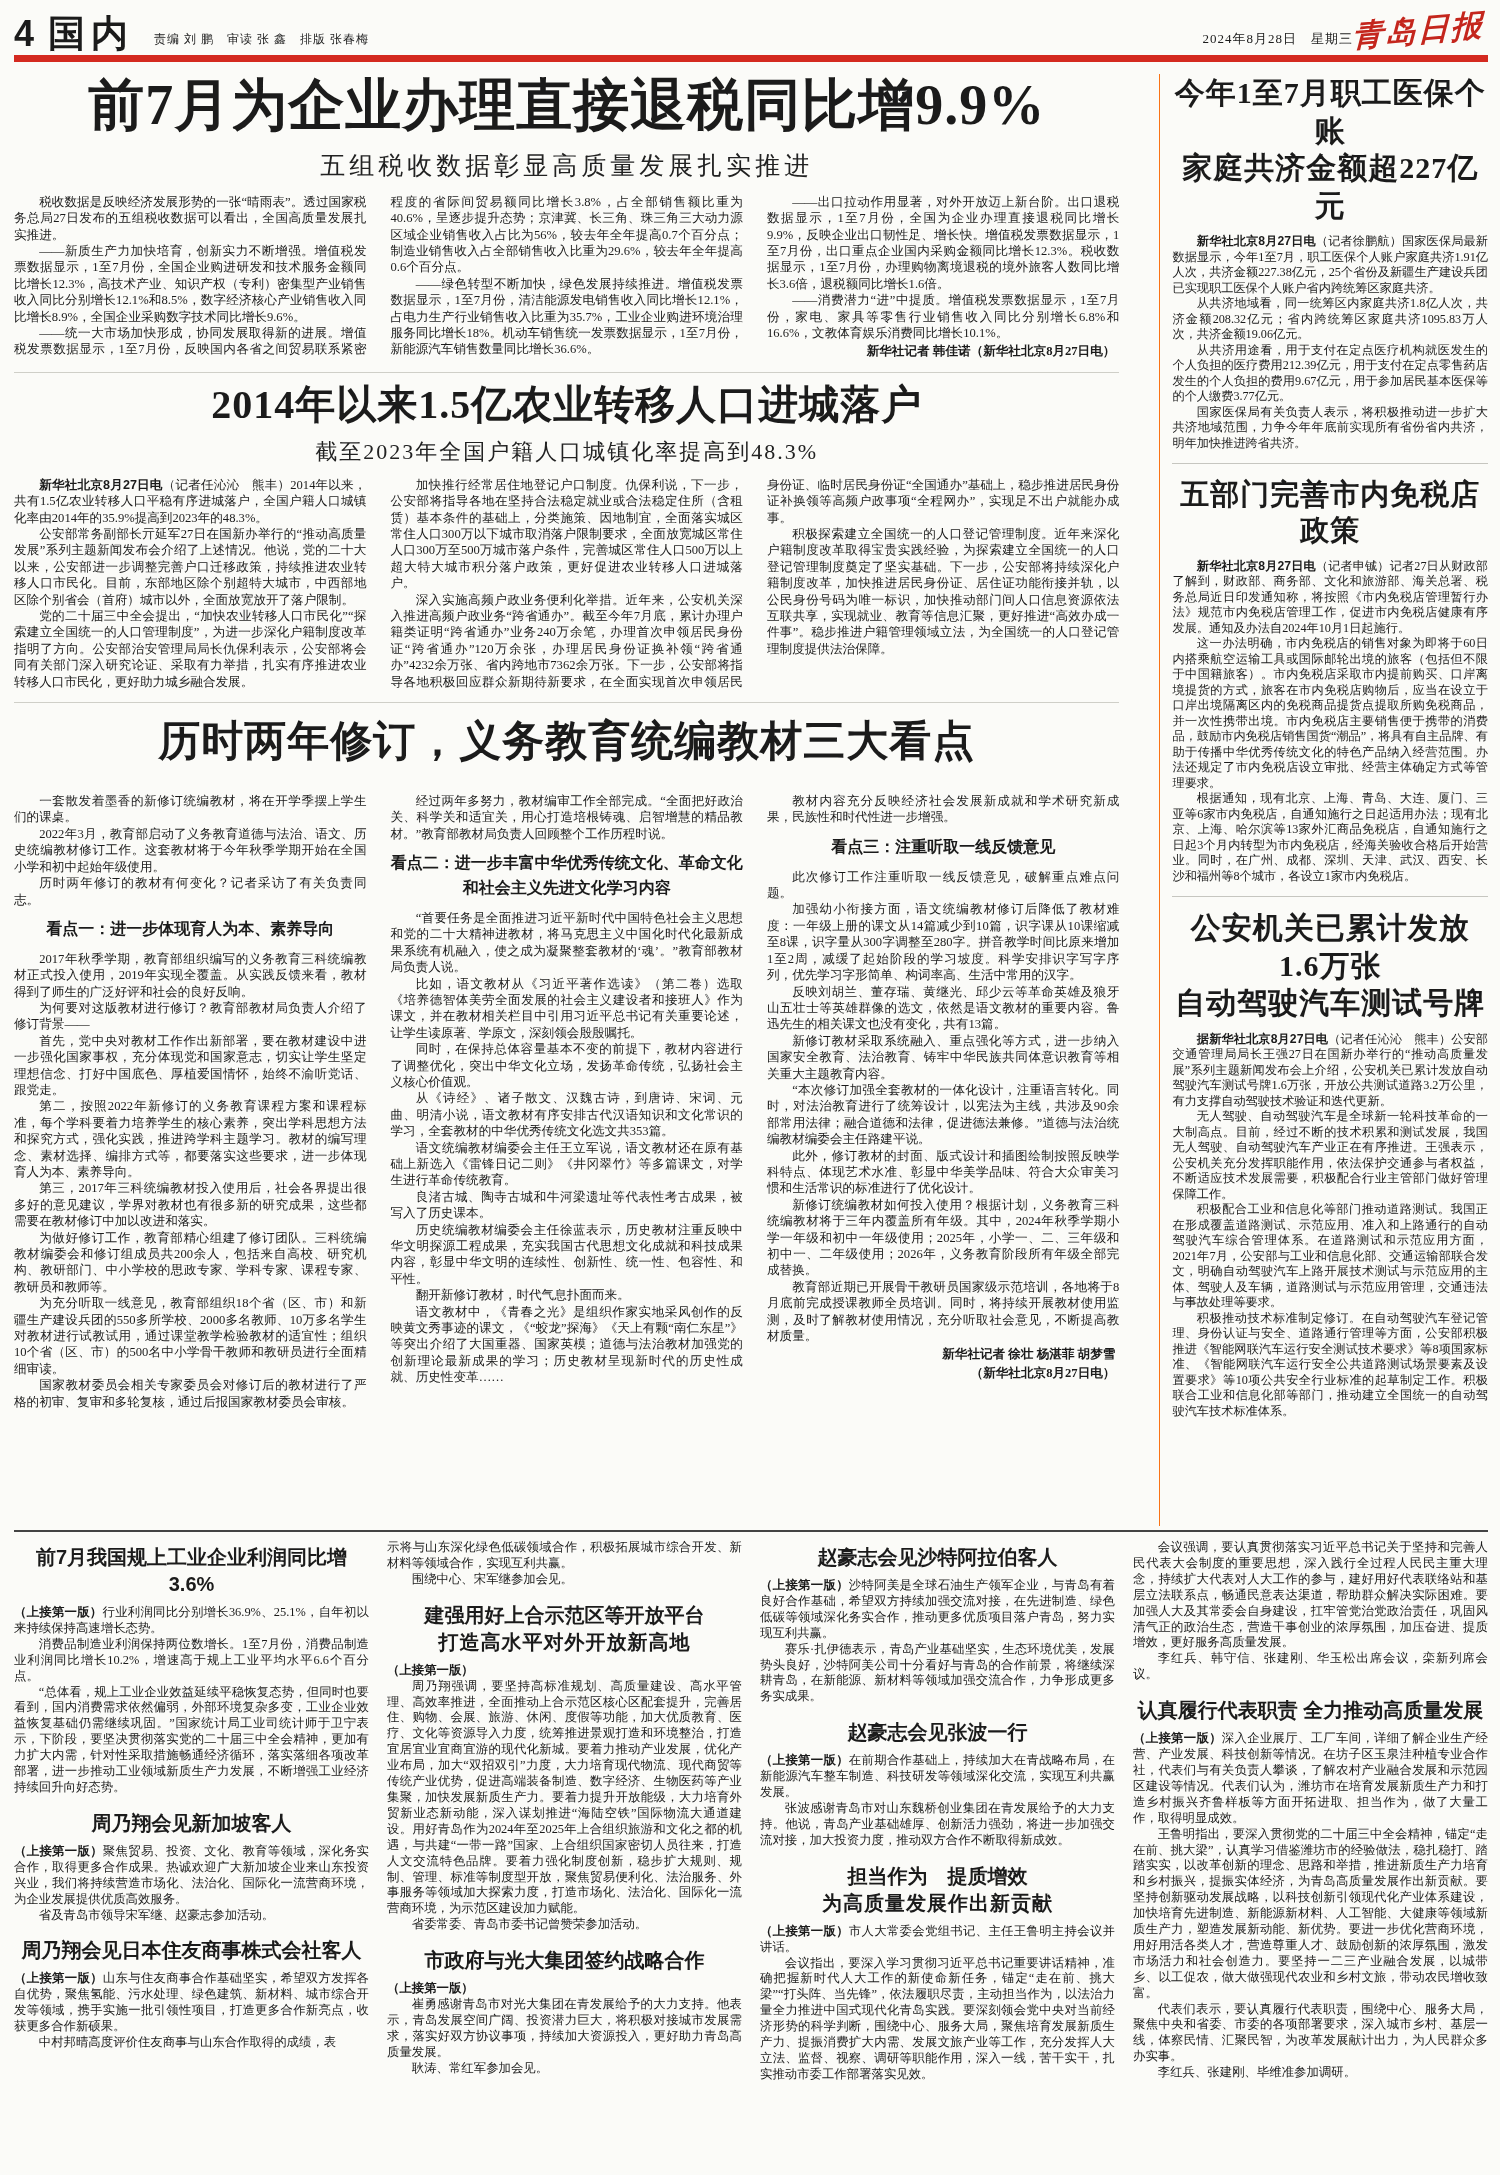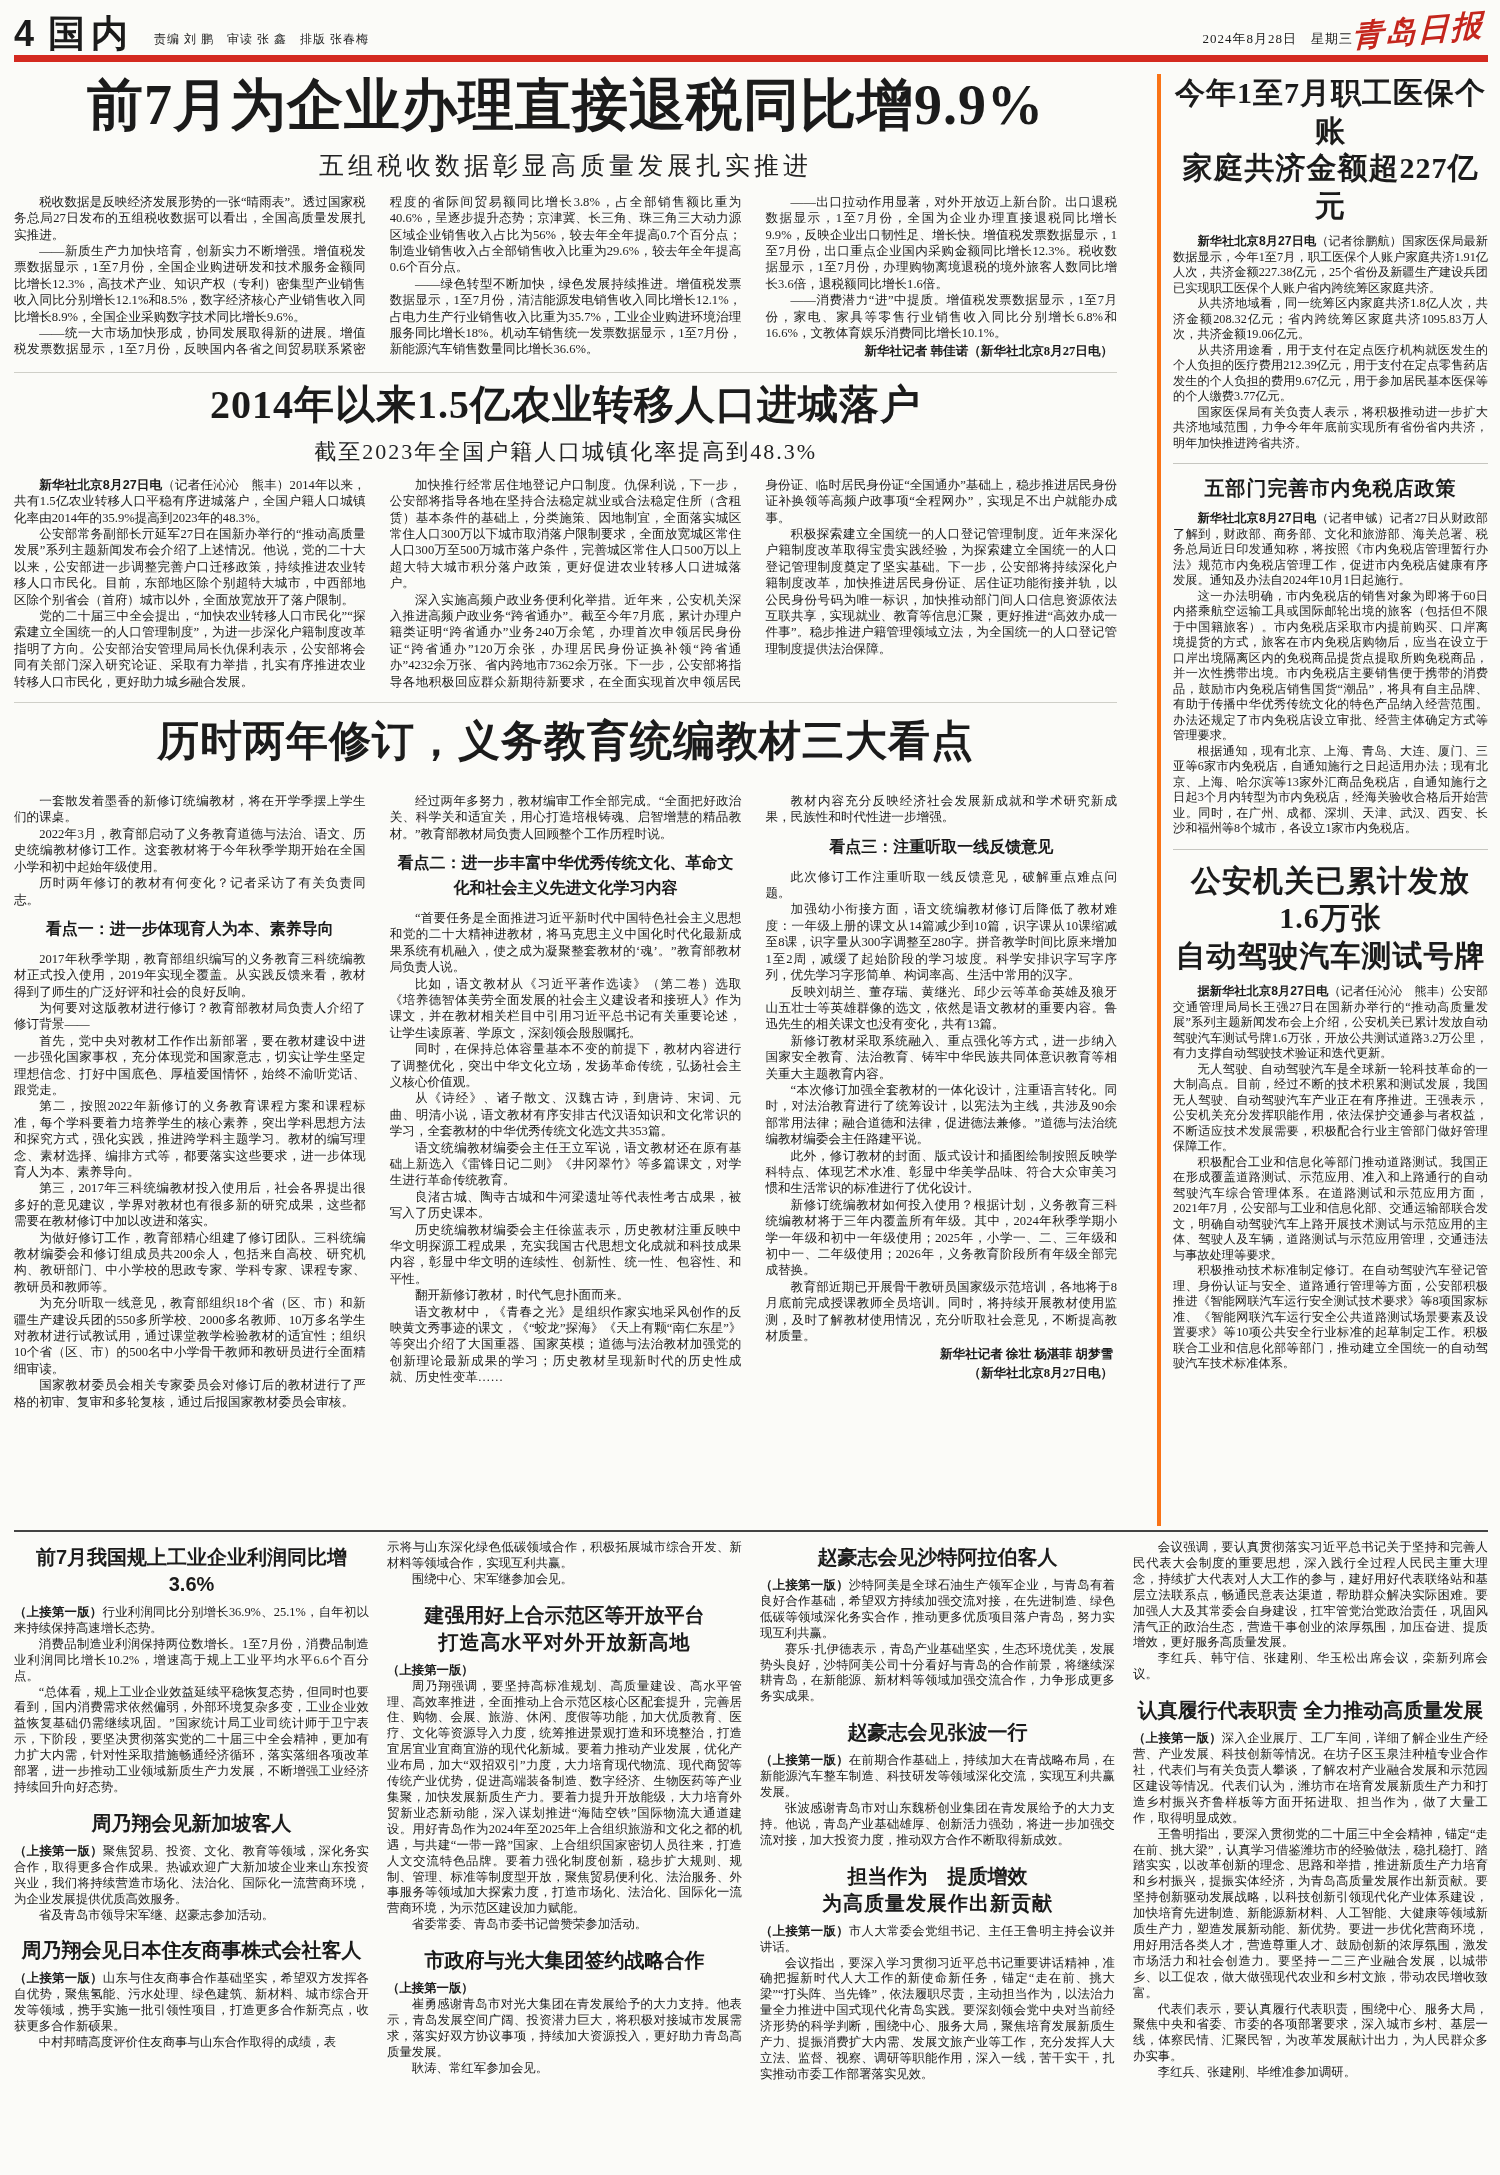--- a/index.html
+++ b/index.html
@@ -11,42 +11,42 @@
   .hdr-num{font-size:36px;font-weight:bold;font-family:"Liberation Sans",sans-serif;line-height:1;}
   .hdr-sec{font-size:37px;font-weight:900;margin-left:14px;letter-spacing:6px;line-height:1;font-family:"Liberation Sans",sans-serif;}
   .hdr-staff{font-size:12px;margin-left:20px;padding-bottom:4px;color:#222;letter-spacing:1px;}
   .hdr-date{position:absolute;right:135px;bottom:4px;font-size:13px;letter-spacing:1px;}
   .hdr-logo{position:absolute;right:4px;bottom:0;font-size:31px;color:#c4261d;font-weight:bold;
             font-style:italic;transform:rotate(-5deg) skewX(-6deg);letter-spacing:2px;}
   .redbar{height:7px;background:#d42a20;margin-top:3px;}
   
   .mainwrap{display:flex;margin-top:12px;height:1452px;overflow:hidden;gap:28px;}
   .main-left{width:1128px;}
-  .sidebar{width:322px;margin-left:12px;padding-left:12px;border-left:4px solid #f97316;}
+  .sidebar{width:322px;margin-left:12px;padding-left:12px;border-left:1px solid #f97316;}
   .rule{border-top:1px solid #cfcfc8;margin:12px 0 10px;}
   
   .tax-hl{font-size:56px;font-weight:900;line-height:1.12;letter-spacing:1px;text-align:center;}
   .tax-sub{font-size:25px;font-weight:400;text-align:center;letter-spacing:4px;margin:12px 0 12px;color:#222;}
   .hk-hl{font-size:40px;font-weight:900;text-align:center;line-height:1.1;letter-spacing:1px;}
   .hk-sub{font-size:22px;font-weight:400;text-align:center;letter-spacing:2px;margin:10px 0 10px;color:#222;}
   .edu-hl{font-size:42px;font-weight:900;text-align:center;letter-spacing:1px;margin-bottom:24px;}
   
   .cols3{column-count:3;column-gap:24px;text-align:justify;font-size:12.6px;line-height:16.4px;}
   .blk{margin:0;}
   .blk.p,.blk.cont,.blk.cont0{text-indent:2em;}
   .blk.cont,.blk.cont0{text-indent:0;}
   .blk b{font-weight:bold;font-family:"Liberation Sans",sans-serif;}
   .blk.h{font-weight:bold;font-family:"Liberation Sans",sans-serif;text-align:center;font-size:16px;
          line-height:1.55;margin:9px 0;break-inside:avoid;text-indent:0;}
   .blk.by{text-align:right;font-weight:bold;padding-right:4px;margin-top:2px;text-indent:0;}
   .blk.lab{font-weight:bold;font-family:"Liberation Sans",sans-serif;text-indent:0;margin-top:2px;}
   
   .sb-art{margin-bottom:6px;}
   .sb-hl{font-size:30px;font-weight:900;text-align:center;line-height:1.25;letter-spacing:1px;}
-  .sb-hl.small{font-size:20px;}
+  .sb-hl.small{font-size:29px;}
   .sb-body{font-size:12.2px;line-height:15.5px;text-align:justify;margin-top:10px;}
   .sb-rule{border-top:1px solid #c6c6c0;margin:12px 0;}
   
   .bottom{border-top:2px solid #444;margin-top:4px;padding-top:8px;display:flex;gap:18px;
           height:645px;overflow:hidden;}
   .bcol{flex:1;font-size:12.4px;line-height:15.9px;text-align:justify;}
   .blk.bh,.blk.bh1,.blk.bh2{font-weight:900;font-family:"Liberation Sans",sans-serif;text-align:center;
        font-size:20px;line-height:1.35;text-indent:0;margin:14px 0 7px;}
   .blk.bh1{margin-bottom:0;}
   .blk.bh2{margin-top:0;letter-spacing:1px;}

